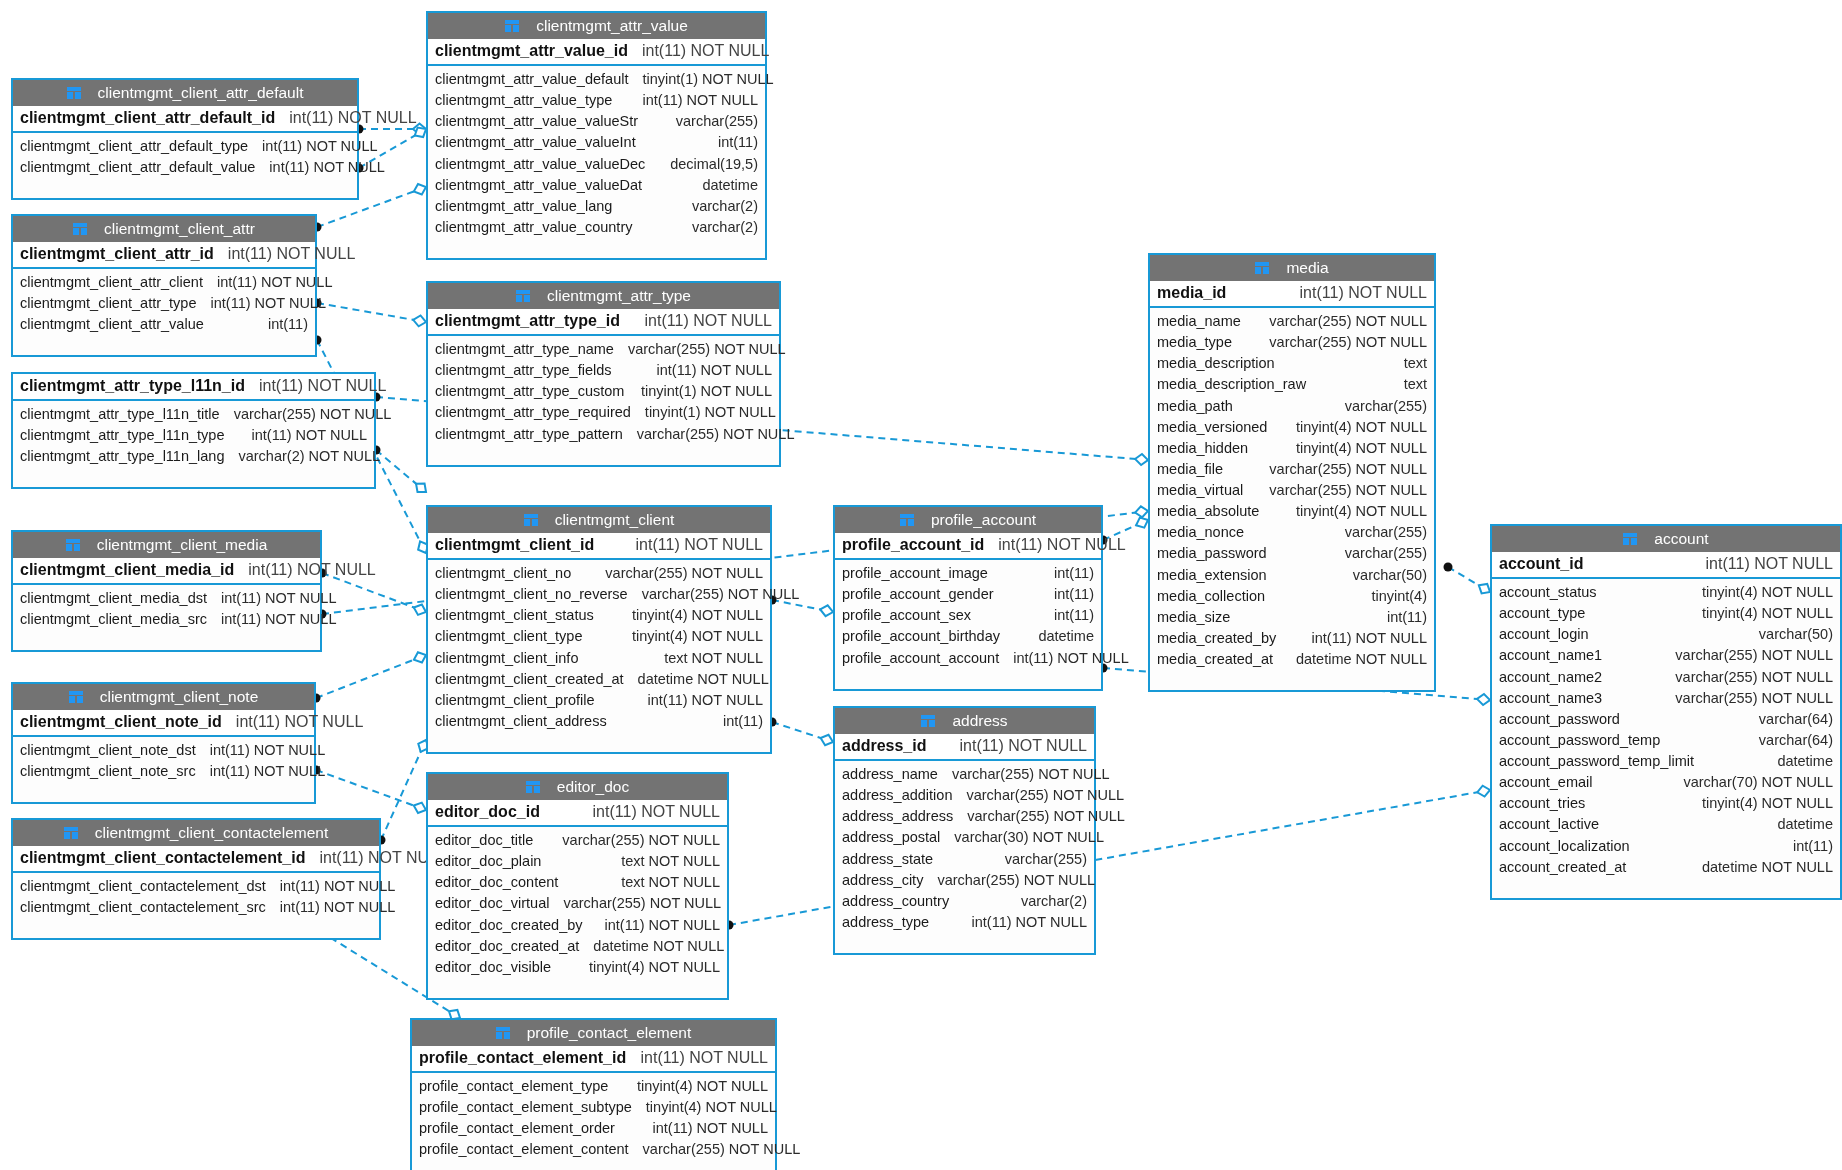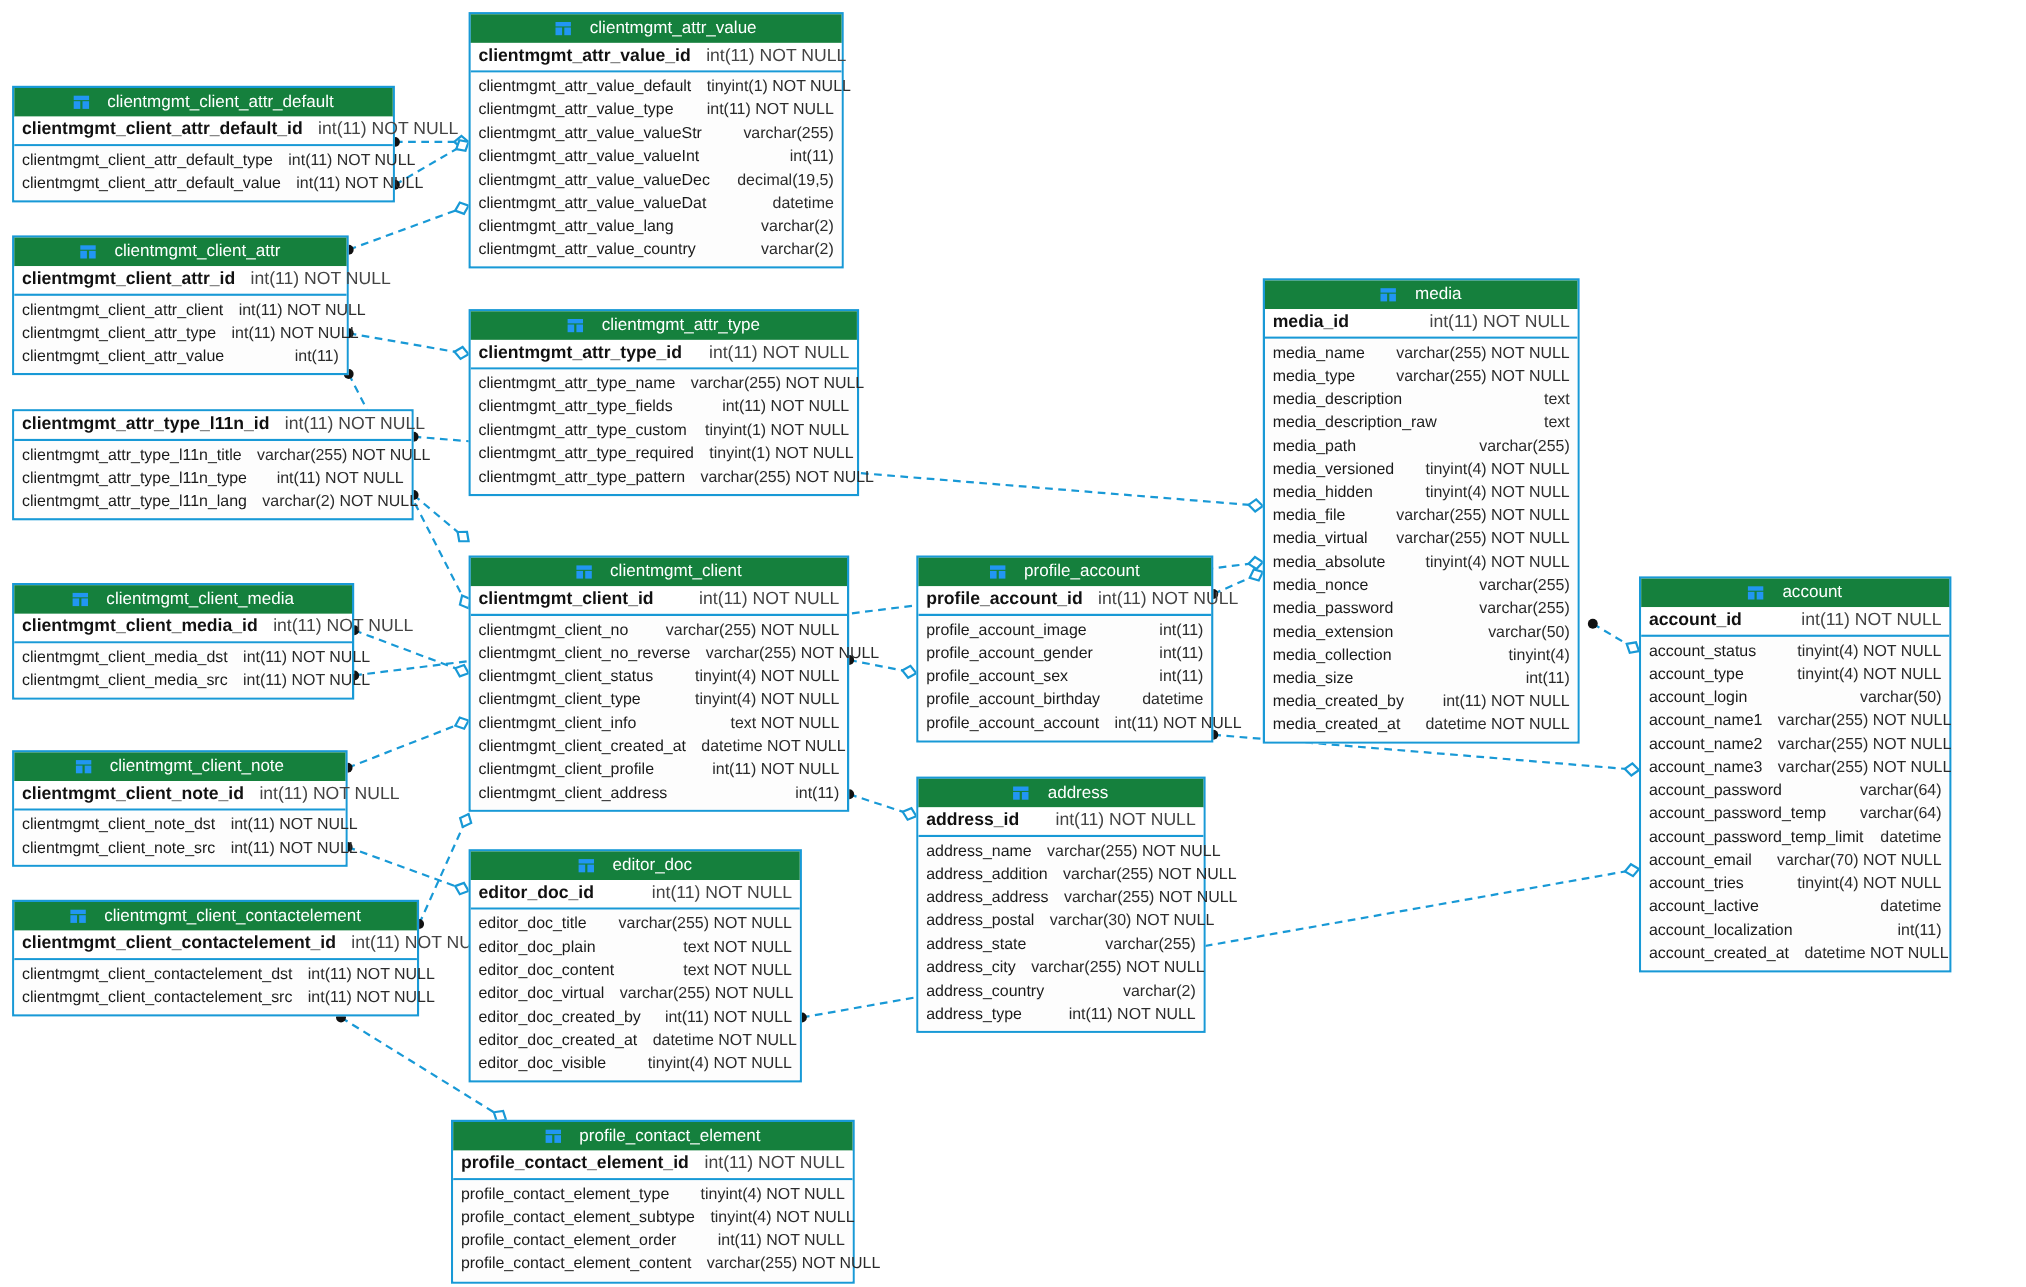--- a/index.html
+++ b/index.html
@@ -22,21 +22,21 @@
     z-index: 1;
   }
   .entity {
     position: absolute;
     z-index: 2;
     border: 2px solid #1899d6;
     background: #ffffff;
     box-shadow: 0 0 0 0 transparent;
   }
   .ent-head {
-    background: #15803d;
+    background: #737373;
     color: #ffffff;
     font-size: 15.5px;
     text-align: center;
     padding: 4px 8px 5px 8px;
     white-space: nowrap;
     display: flex;
     align-items: center;
     justify-content: center;
     gap: 17px;
     line-height: 1.1;
@@ -64,21 +64,21 @@
     padding: 3px 7px 4px 7px;
     border-bottom: 2px solid #1899d6;
     background: #ffffff;
     font-size: 16px;
     white-space: nowrap;
     color: #111111;
   }
   .ent-pk .fname { font-weight: bold; }
   .ent-pk .ftype { color: #444444; font-weight: normal; }
 
-  .ent-body { padding: 3px 0 4px 0; background: #fdfdfd; }
+  .ent-body { padding: 3px 0 20px 0; background: #fdfdfd; }
   .ent-row {
     display: flex;
     justify-content: space-between;
     align-items: baseline;
     gap: 14px;
     padding: 1px 7px 1px 7px;
     font-size: 14.5px;
     white-space: nowrap;
     color: #1a1a1a;
     line-height: 1.32;
@@ -700,21 +700,21 @@
           <div class="ent-row">
             <span class="fname">media_created_by</span>
             <span class="ftype">int(11) NOT NULL</span>
           </div>
           <div class="ent-row">
             <span class="fname">media_created_at</span>
             <span class="ftype">datetime NOT NULL</span>
           </div>
         </div>
       </div>
-      <div class="entity" style="left: 1490px; top: 524px; width: 284px;">
+      <div class="entity" style="left: 1490px; top: 524px; width: 352px;">
         <div class="ent-head">
           <span class="tbl-icon">
             <i class="r1"></i>
             <i class="r2a"></i>
             <i class="r2b"></i>
           </span>
           <span>account</span>
         </div>
         <div class="ent-pk">
           <span class="fname">account_id</span>

